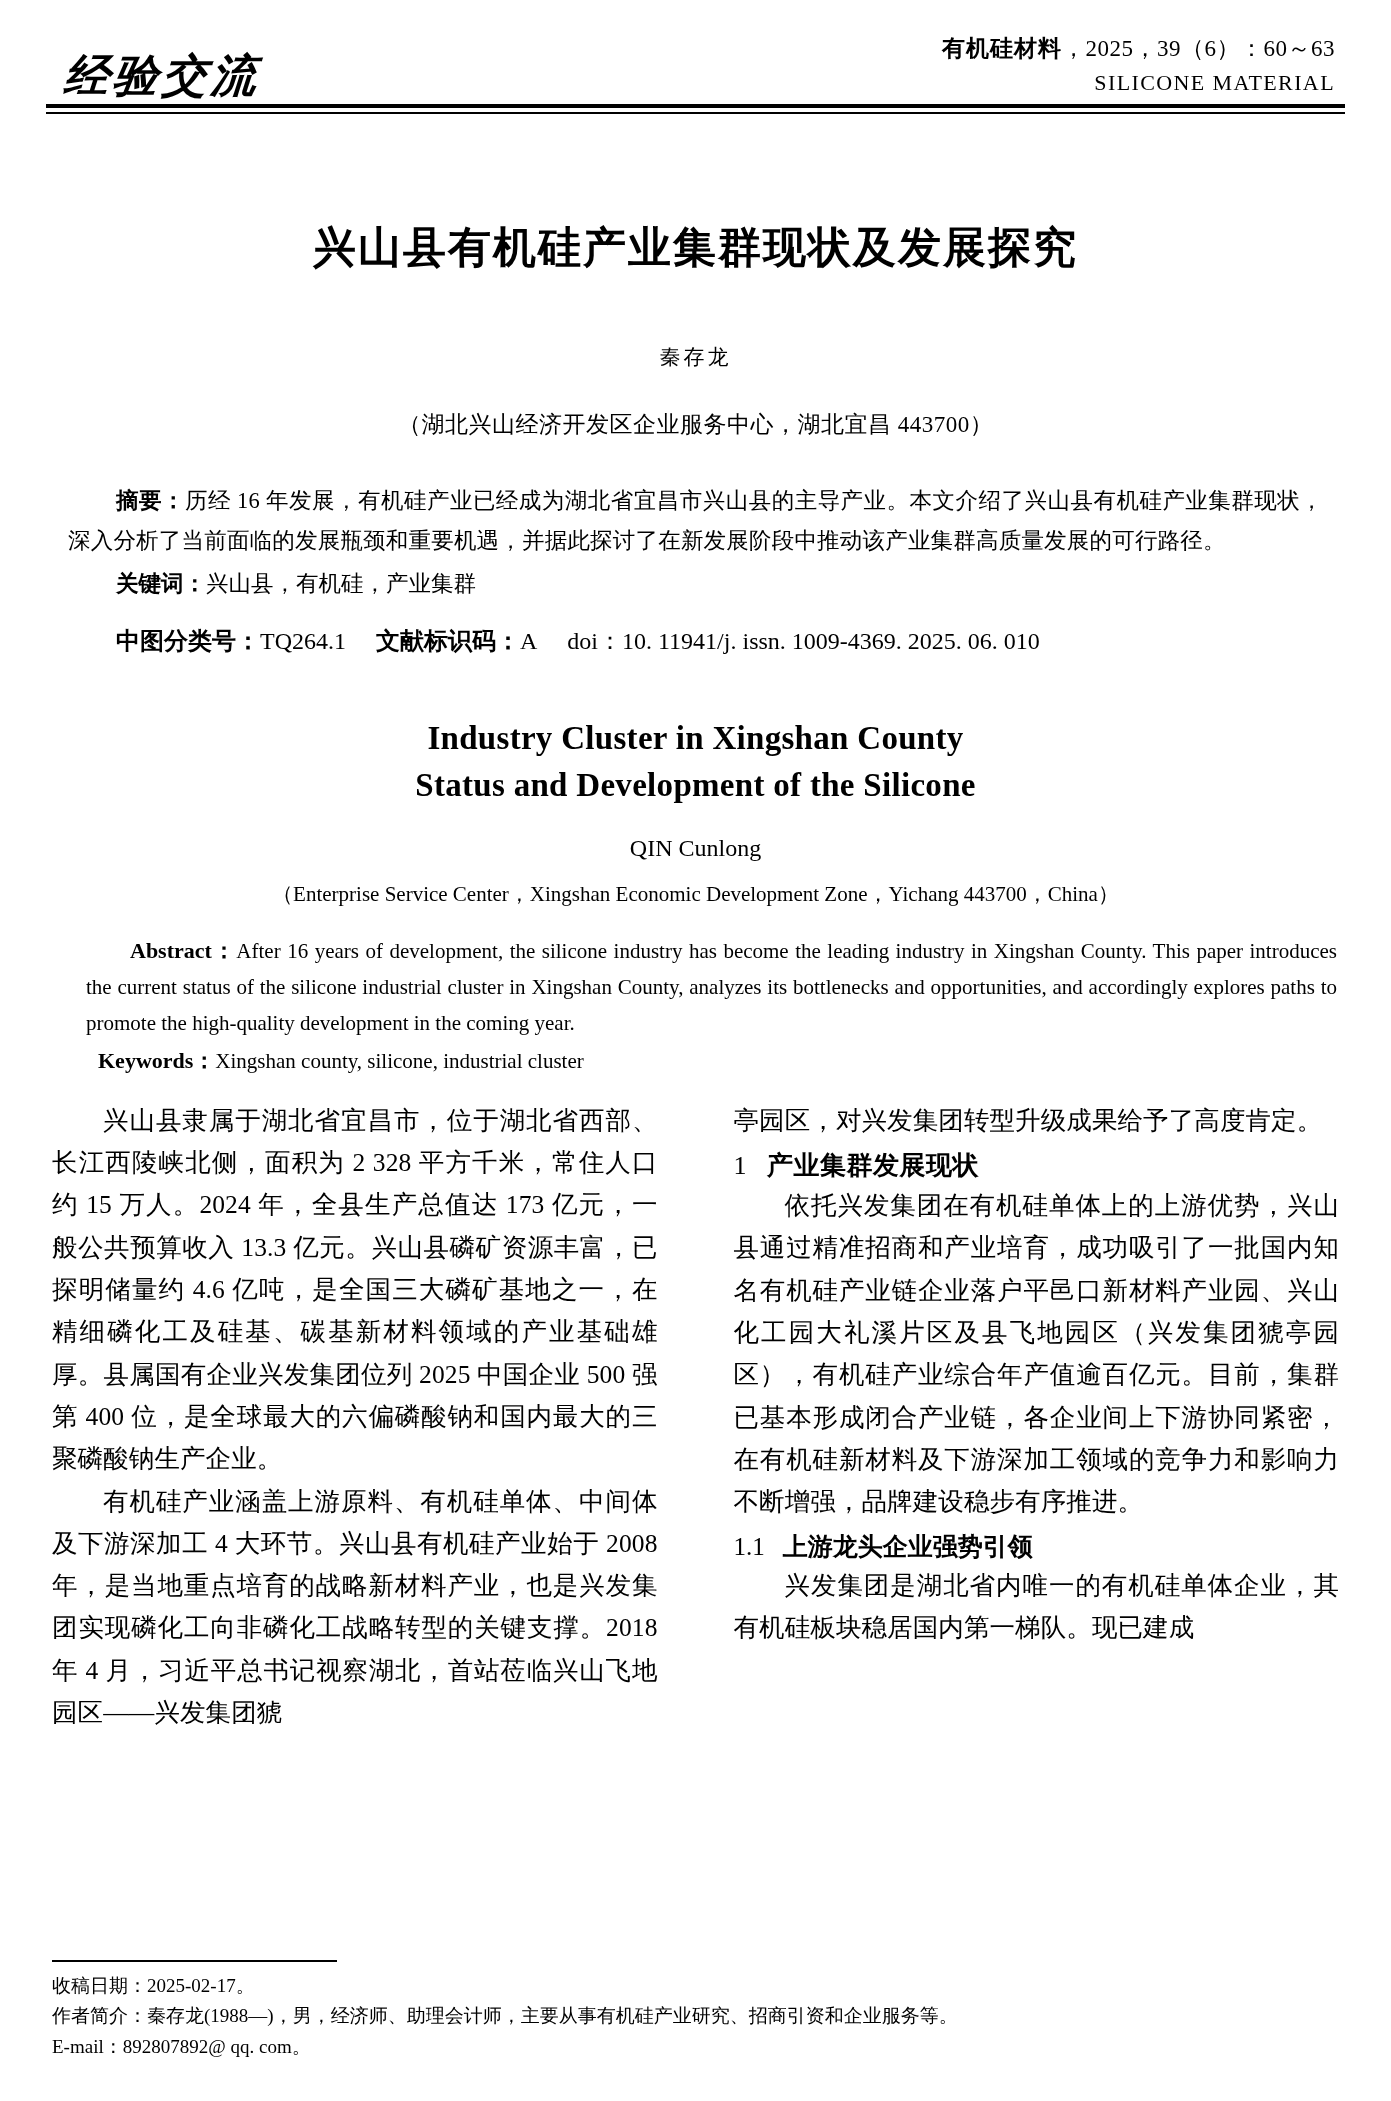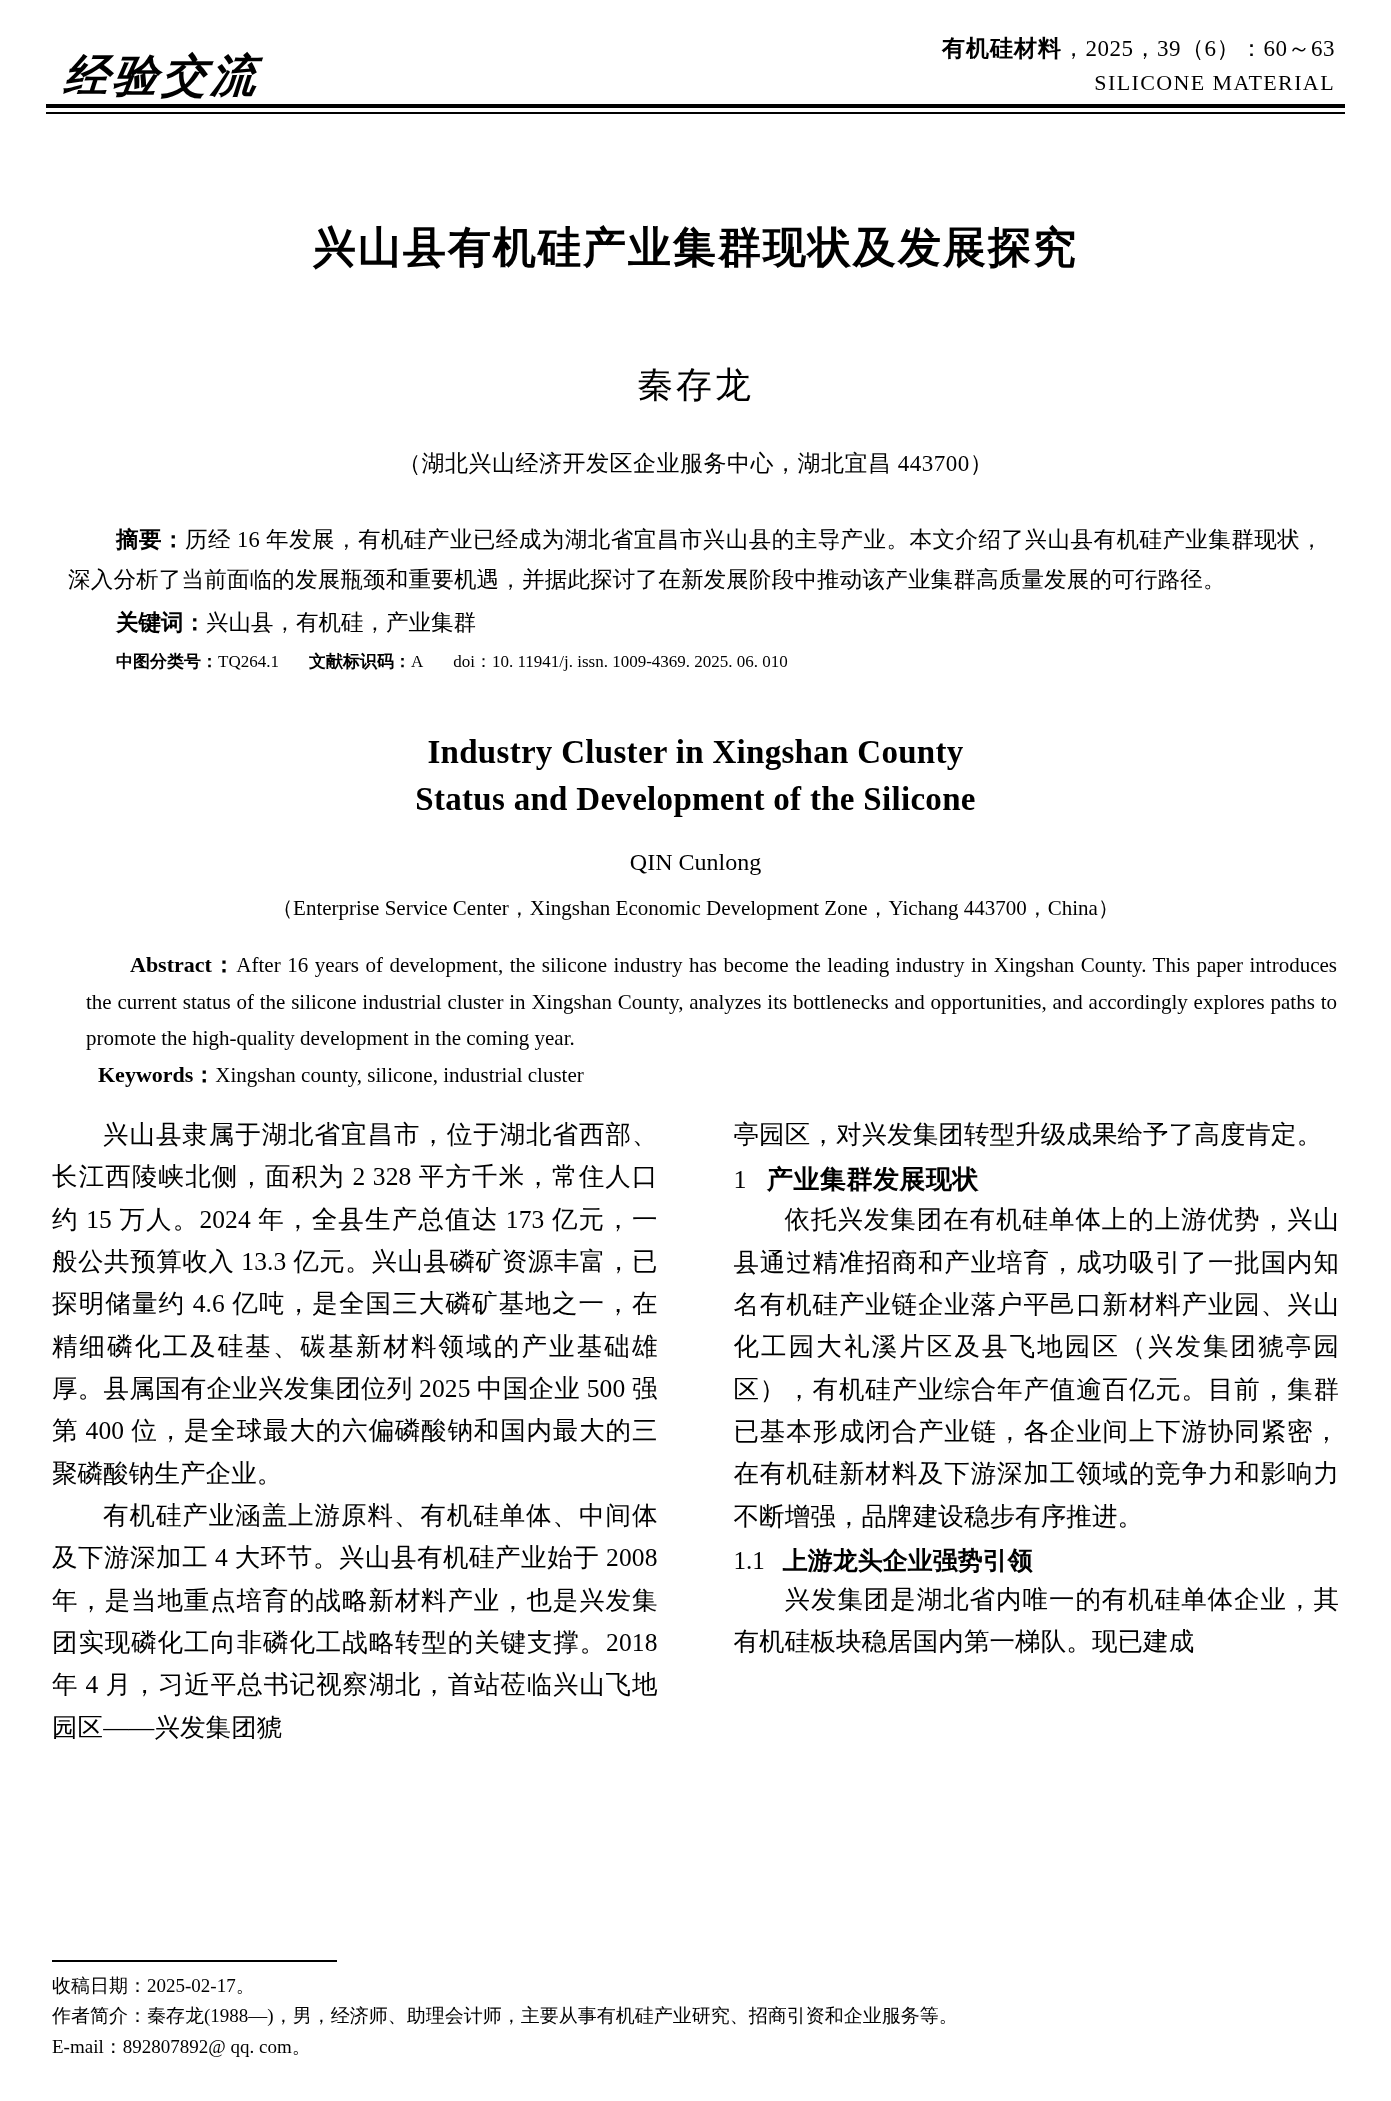--- a/index.html
+++ b/index.html
@@ -71,23 +71,23 @@
   
   .title-zone { text-align: center; }
   .cn-title {
     font-family: "DejaVu Sans", sans-serif;
     font-size: 43px;
     font-weight: 700;
     letter-spacing: 2px;
     margin-top: 105px;
   }
   .cn-author {
-    font-size: 36px;
+    font-size: 21px;
     letter-spacing: 3px;
-    margin-top: 84px;
+    margin-top: 66px;
     font-family: "DejaVu Serif", serif;
   }
   .cn-affil {
     font-size: 23px;
     letter-spacing: 0.5px;
     margin-top: 38px;
   }
 
   
   .abs-zone {
@@ -105,24 +105,24 @@
     font-family: "DejaVu Sans", sans-serif;
     font-weight: 700;
   }
   .kw-cn {
     font-size: 22.5px;
     line-height: 1.8;
     text-indent: 48px;
     margin-top: 2px;
   }
   .clc {
-    font-size: 17px;
+    font-size: 24px;
     line-height: 1.8;
     text-indent: 48px;
-    margin-top: 2px;
+    margin-top: 15px;
   }
   .clc .gap { display: inline-block; width: 30px; }
 
   
   .en-title {
     text-align: center;
     font-size: 33px;
     font-weight: 700;
     line-height: 1.42;
     margin-top: 52px;

